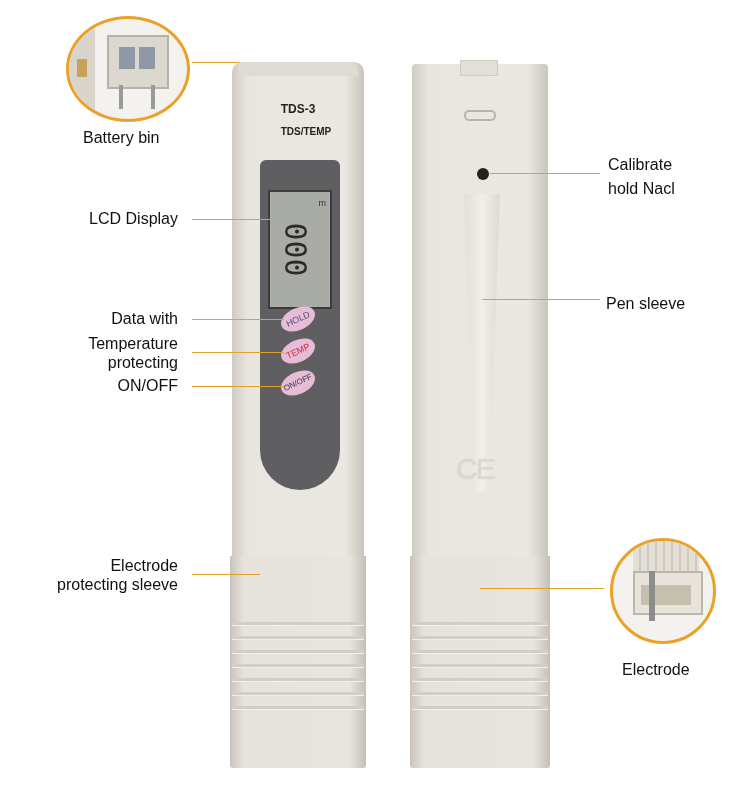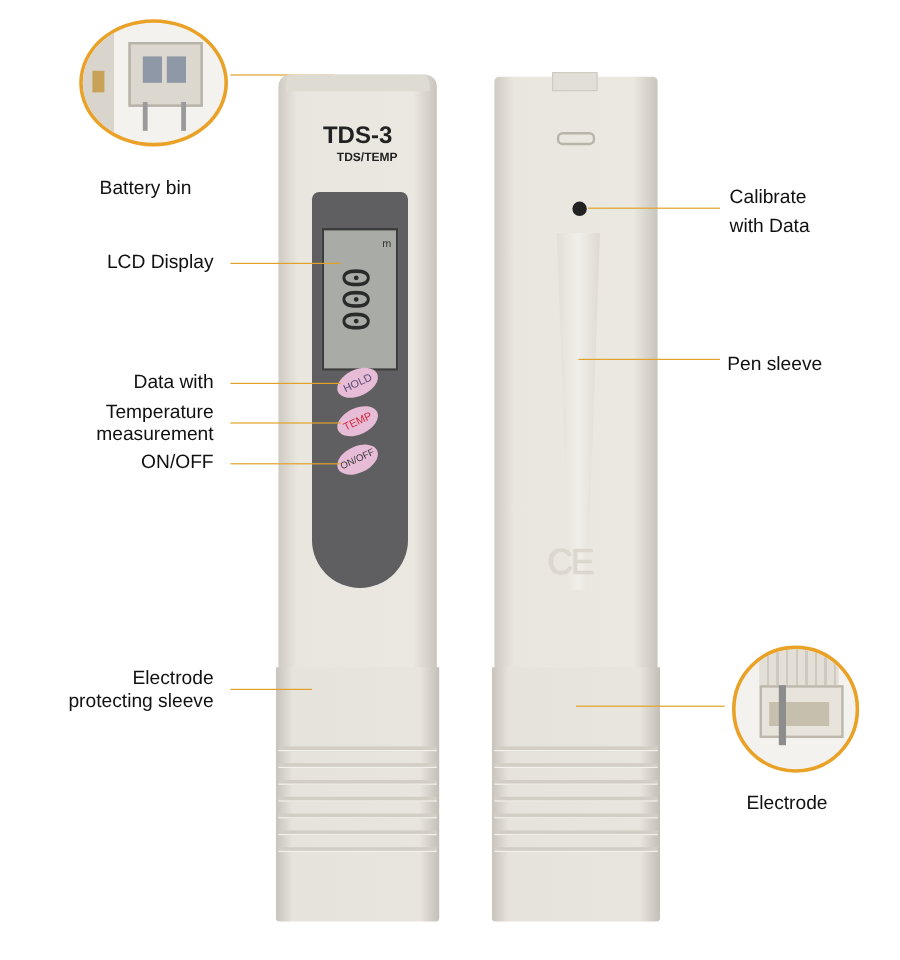--- a/index.html
+++ b/index.html
@@ -22,25 +22,25 @@
 <div class="circle" style="left:66px;top:16px;width:118px;height:100px;">
   <div style="position:absolute;left:0;top:0;width:26px;height:100px;background:#d9d5cc;"></div>
   <div style="position:absolute;left:8px;top:40px;width:10px;height:18px;background:#c9a25a;"></div>
   <div style="position:absolute;left:38px;top:16px;width:58px;height:50px;background:#dcd8cf;border:2px solid #b7b2a8;"></div>
   <div style="position:absolute;left:50px;top:28px;width:16px;height:22px;background:#8f98a6;"></div>
   <div style="position:absolute;left:70px;top:28px;width:16px;height:22px;background:#8f98a6;"></div>
   <div style="position:absolute;left:50px;top:66px;width:4px;height:24px;background:#9a9a9a;"></div>
   <div style="position:absolute;left:82px;top:66px;width:4px;height:24px;background:#9a9a9a;"></div>
 </div>
 <div class="line" style="left:192px;top:62px;width:86px;"></div>
-<div class="label" style="left:83px;top:148px;">Battery bin</div>
+<div class="label" style="left:83px;top:128px;">Battery bin</div>
 
 <div class="pen" style="left:232px;top:62px;width:132px;height:496px;border-radius:10px 10px 0 0;">
   <div style="position:absolute;left:6px;top:0;width:120px;height:14px;background:#dedbd3;border-radius:8px 8px 0 0;"></div>
-  <div style="position:absolute;left:0;right:0;top:40px;text-align:center;font-weight:bold;font-size:20px;color:#222;">TDS-3</div>
+  <div style="position:absolute;left:0;right:0;top:40px;text-align:center;font-weight:bold;font-size:12px;color:#222;">TDS-3</div>
   <div style="position:absolute;left:0;right:0;top:64px;text-align:center;font-weight:bold;font-size:10px;color:#222;margin-left:16px;">TDS/TEMP</div>
   <div class="panel" style="left:28px;top:98px;width:80px;height:330px;">
     <div class="lcd" style="left:8px;top:30px;width:60px;height:115px;">
       <div style="position:absolute;right:4px;top:6px;font-size:9px;color:#333;">m</div>
       <div class="digit" style="left:-2px;top:40px;">000</div>
     </div>
     <div class="btn" style="left:20px;top:148px;color:#5a4a78;">HOLD</div>
     <div class="btn" style="left:20px;top:180px;color:#d02a3c;">TEMP</div>
     <div class="btn" style="left:20px;top:212px;color:#3a3a3a;font-size:8px;">ON/OFF</div>
   </div>
@@ -53,21 +53,21 @@
     <div class="rib" style="top:122px;"></div>
     <div class="rib" style="top:136px;"></div>
   <div class="rib" style="top:150px;"></div>
 </div>
 
 <div class="label right-align" style="right:572px;top:209px;margin-left:36px;">LCD Display</div>
 <div class="line" style="left:192px;top:219px;width:92px;"></div>
 <div class="label right-align" style="right:572px;top:309px;">Data with</div>
 <div class="line" style="left:192px;top:319px;width:92px;"></div>
 <div class="label right-align" style="right:572px;top:334px;">Temperature</div>
-<div class="label right-align" style="right:572px;top:353px;">measurement</div>
+<div class="label right-align" style="right:572px;top:353px;">protecting</div>
 <div class="line" style="left:192px;top:352px;width:92px;"></div>
 <div class="label right-align" style="right:572px;top:376px;">ON/OFF</div>
 <div class="line" style="left:192px;top:386px;width:92px;"></div>
 <div class="label right-align" style="right:572px;top:556px;">Electrode</div>
 <div class="label right-align" style="right:572px;top:575px;">protecting sleeve</div>
 <div class="line" style="left:192px;top:574px;width:68px;"></div>
 
 <div class="pen" style="left:412px;top:64px;width:136px;height:494px;border-radius:4px 4px 0 0;">
   <div style="position:absolute;left:48px;top:-4px;width:36px;height:14px;background:#e2dfd8;border:1px solid #cfcbc2;"></div>
   <div style="position:absolute;left:52px;top:46px;width:28px;height:7px;border:2px solid #b9b4aa;border-radius:5px;"></div>
@@ -80,21 +80,21 @@
     <div class="rib" style="top:80px;"></div>
     <div class="rib" style="top:94px;"></div>
   <div class="rib" style="top:108px;"></div>
     <div class="rib" style="top:122px;"></div>
     <div class="rib" style="top:136px;"></div>
   <div class="rib" style="top:150px;"></div>
 </div>
 
 <div class="line" style="left:490px;top:173px;width:110px;"></div>
 <div class="label" style="left:608px;top:155px;">Calibrate</div>
-<div class="label" style="left:608px;top:179px;">with Data</div>
+<div class="label" style="left:608px;top:179px;">hold Nacl</div>
 <div class="line" style="left:482px;top:299px;width:118px;"></div>
 <div class="label" style="left:606px;top:294px;">Pen sleeve</div>
 <div class="line" style="left:480px;top:588px;width:124px;"></div>
 
 <div class="circle" style="left:610px;top:538px;width:100px;height:100px;">
   <div style="position:absolute;left:20px;top:0;width:66px;height:30px;background:repeating-linear-gradient(90deg,#e3dfd6 0 6px,#cfcac0 6px 8px);"></div>
   <div style="position:absolute;left:20px;top:30px;width:66px;height:40px;background:#e8e4db;border:2px solid #bdb7ab;"></div>
   <div style="position:absolute;left:28px;top:44px;width:50px;height:20px;background:#c7bfae;"></div>
   <div style="position:absolute;left:36px;top:30px;width:6px;height:50px;background:#8d8d8d;"></div>
   <div style="position:absolute;left:0;top:62px;width:100px;height:38px;background:repeating-linear-gradient(90deg,#e0dcd4 0 6px,#cbc6bc 6px 8px);z-index:-1;"></div>

